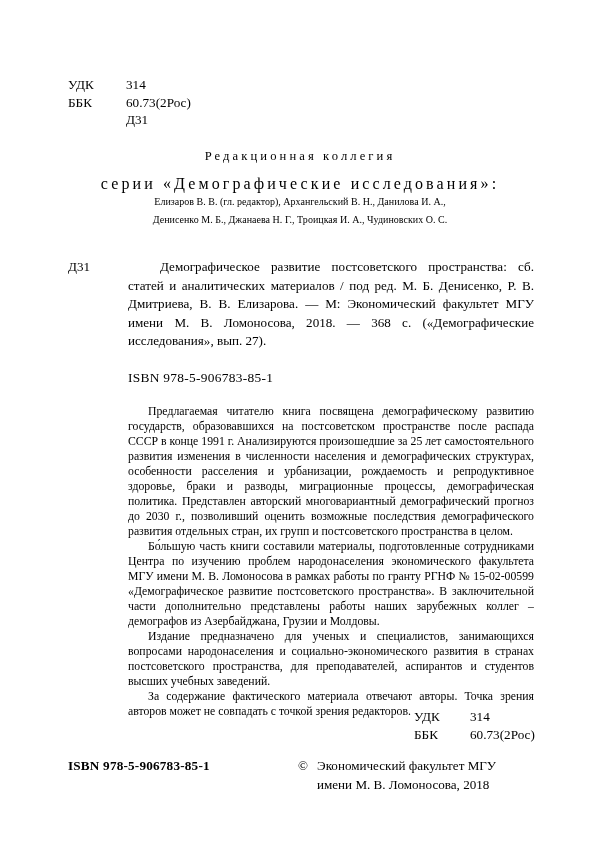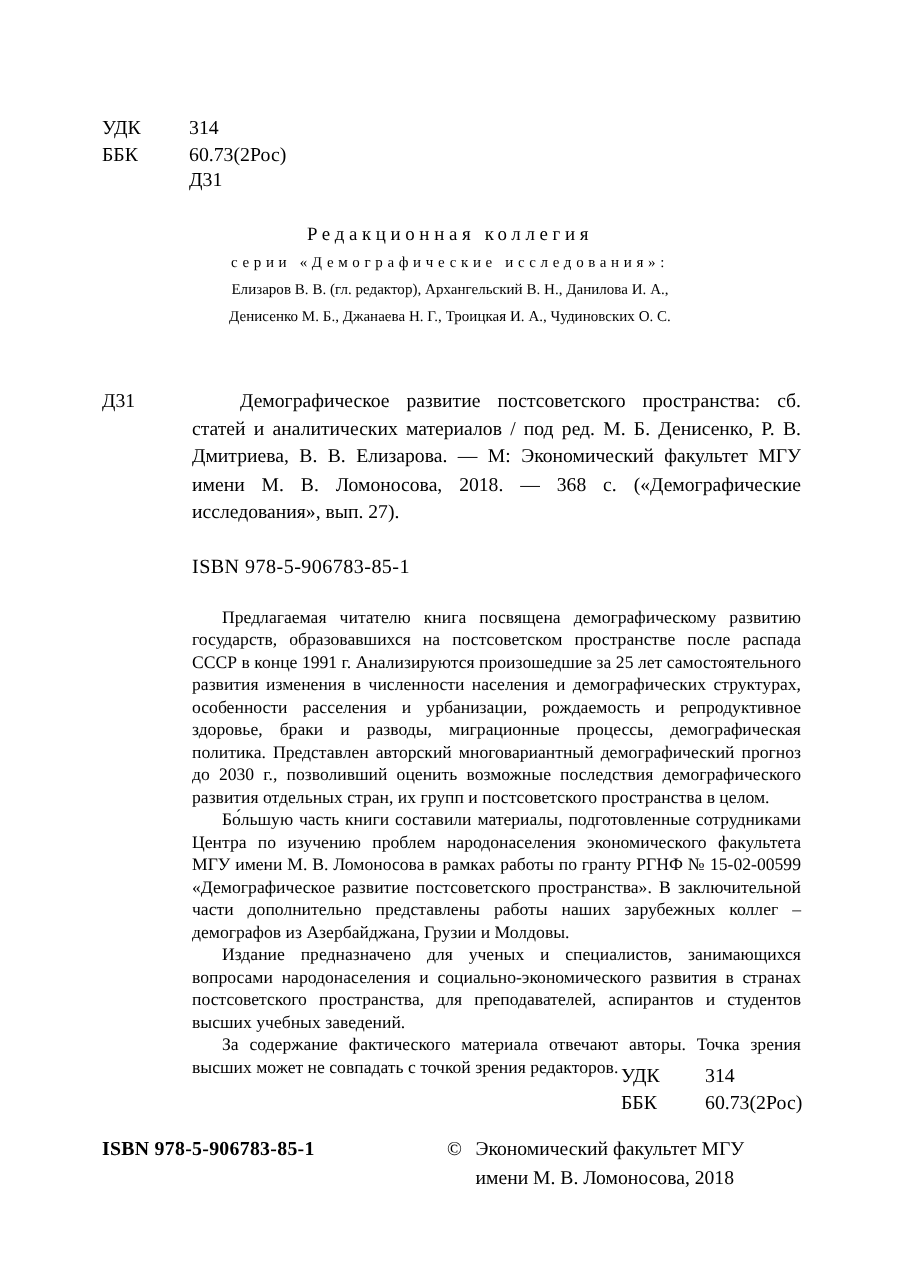--- a/index.html
+++ b/index.html
@@ -49,25 +49,25 @@
     top: 148px;
     width: 480px;
     text-align: center;
     font-size: 12.6px;
     line-height: 17.6px;
   }
   .editorial .spaced-1 {
     letter-spacing: 3.1px;
     font-size: 12.6px;
     display: block;
-    margin-bottom: 1px;
+    margin-bottom: 9px;
   }
   .editorial .spaced-2 {
     letter-spacing: 3.1px;
-    font-size: 10px;
+    font-size: 16px;
     display: block;
     margin-bottom: 1px;
   }
   .editorial .names {
     display: block;
     font-size: 10px;
     line-height: 17.4px;
     letter-spacing: 0.02px;
   }
 
@@ -185,21 +185,21 @@
     <span class="bib-code">Д31</span>
     <div class="bib-text">Демографическое развитие постсоветского пространства: сб. статей и аналитических материалов / под ред. М. Б. Денисенко, Р. В. Дмитриева, В. В. Елизарова. — М: Экономический факультет МГУ имени М. В. Ломоносова, 2018. — 368 с. («Демографические исследования», вып. 27).</div>
   </div>
 
   <div class="isbn-main">ISBN 978-5-906783-85-1</div>
 
   <div class="annotation">
     <p>Предлагаемая читателю книга посвящена демографическому развитию государств, образовавшихся на постсоветском пространстве после распада СССР в конце 1991 г. Анализируются произошедшие за 25 лет самостоятельного развития изменения в численности населения и демографических структурах, особенности расселения и урбанизации, рождаемость и репродуктивное здоровье, браки и разводы, миграционные процессы, демографическая политика. Представлен авторский многовариантный демографический прогноз до 2030 г., позволивший оценить возможные последствия демографического развития отдельных стран, их групп и постсоветского пространства в целом.</p>
     <p>Бо́льшую часть книги составили материалы, подготовленные сотрудниками Центра по изучению проблем народонаселения экономического факультета МГУ имени М. В. Ломоносова в рамках работы по гранту РГНФ № 15-02-00599 «Демографическое развитие постсоветского пространства». В заключительной части дополнительно представлены работы наших зарубежных коллег – демографов из Азербайджана, Грузии и Молдовы.</p>
     <p>Издание предназначено для ученых и специалистов, занимающихся вопросами народонаселения и социально-экономического развития в странах постсоветского пространства, для преподавателей, аспирантов и студентов высших учебных заведений.</p>
-    <p>За содержание фактического материала отвечают авторы. Точка зрения высших может не совпадать с точкой зрения редакторов.</p>
+    <p>За содержание фактического материала отвечают авторы. Точка зрения авторов может не совпадать с точкой зрения редакторов.</p>
   </div>
 
   <div class="udk-block udk-bottom">
     <div class="udk-row">
       <span class="udk-label">УДК</span>
       <span class="udk-value">314</span>
     </div>
     <div class="udk-row">
       <span class="udk-label">ББК</span>
       <span class="udk-value">60.73(2Рос)</span>

